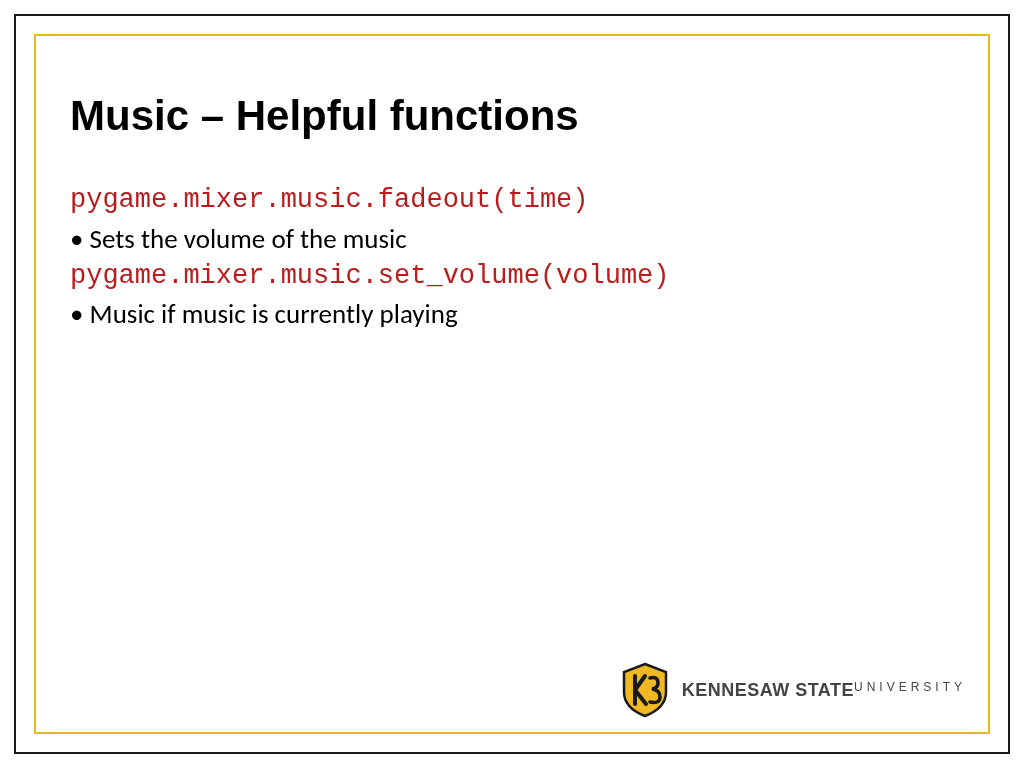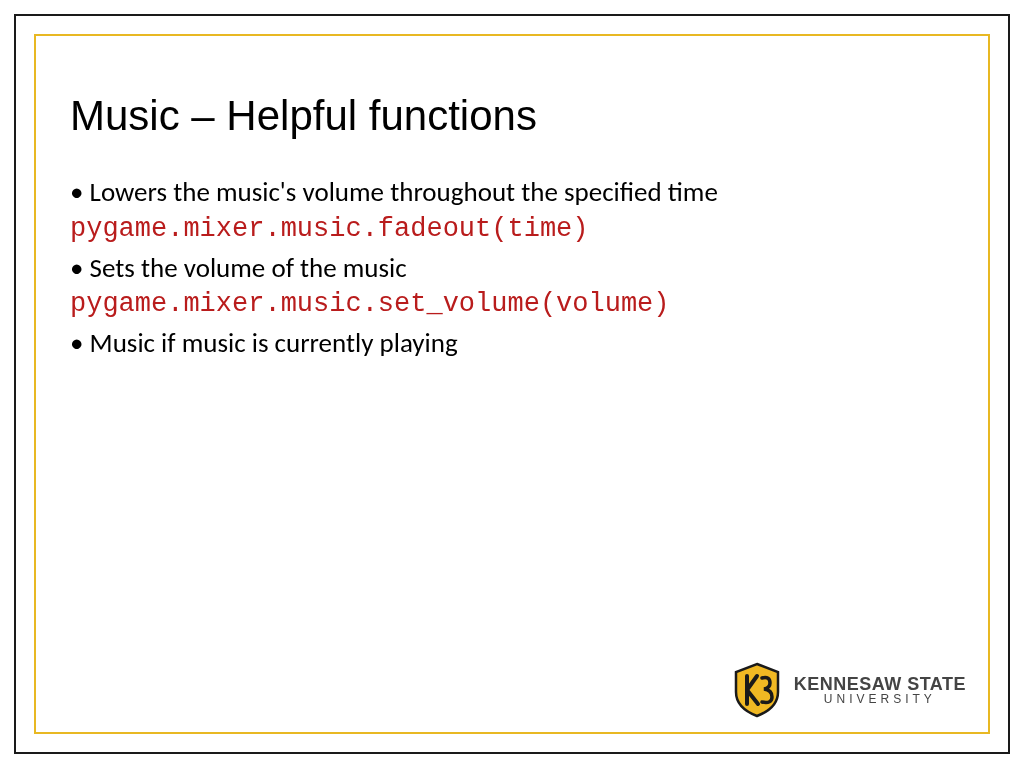--- a/index.html
+++ b/index.html
@@ -28,24 +28,24 @@
     border: 2px solid #e8b823;
   }
   .content {
     position: absolute;
     top: 92px;
     left: 70px;
     right: 70px;
   }
   .title {
     font-size: 42px;
-    font-weight: 400;
+    font-weight: 700;
     color: #000000;
     font-family: Arial, "Helvetica Neue", sans-serif;
-    margin-bottom: 33px;
+    margin-bottom: 42px;
   }
   .body-text {
     font-size: 27px;
     line-height: 1.4;
     color: #000000;
   }
   .bullet-line {
     display: block;
   }
   .bullet {
@@ -72,25 +72,24 @@
     gap: 12px;
   }
   .logo-badge {
     width: 50px;
     height: 56px;
     position: relative;
   }
   .logo-badge svg { display: block; }
   .logo-text {
     display: flex;
-    flex-direction: column;
+    flex-direction: row;
     line-height: 1.0;
     color: #444444;
     font-family: Arial, sans-serif;
-    align-items: center;
   }
   .logo-text .l1 {
     font-size: 18px;
     font-weight: bold;
     letter-spacing: 0.5px;
   }
   .logo-text .l2 {
     font-size: 12px;
     font-weight: 300;
     letter-spacing: 4px;
@@ -100,23 +99,20 @@
 <body>
 
 <div class="outer-border"></div>
 <div class="inner-border"></div>
 
 <div class="content">
   <h1 class="title">Music – Helpful functions</h1>
 
   <div class="body-text">
 
-    <span class="bullet-line">
-      <span class="bullet">• </span><span>Lowers the music's volume throughout the specified time</span>
-    </span>
 
     <span class="code-line">pygame.mixer.music.fadeout(time)</span>
 
     <span class="bullet-line">
       <span class="bullet">• </span><span>Sets the volume of the music</span>
     </span>
 
 
     <span class="code-line">pygame.mixer.music.set_volume(volume)</span>
 

